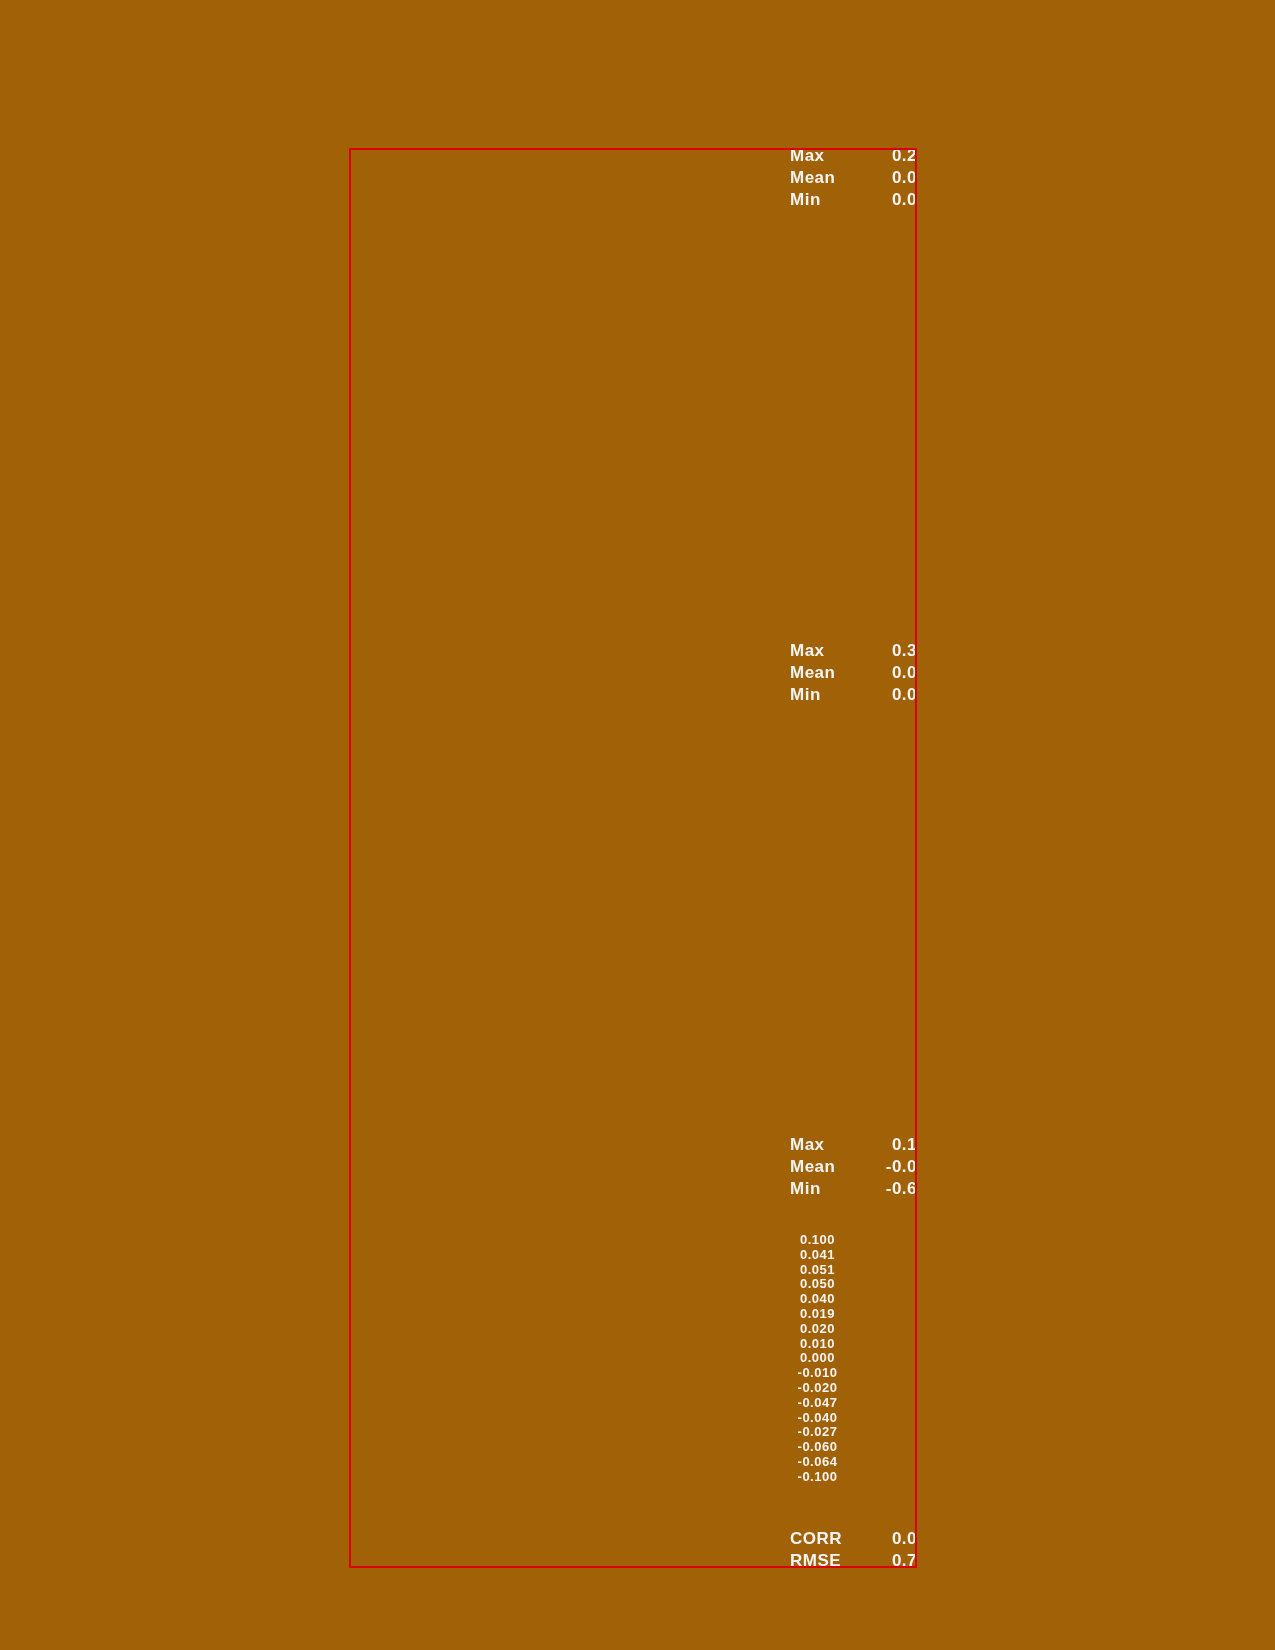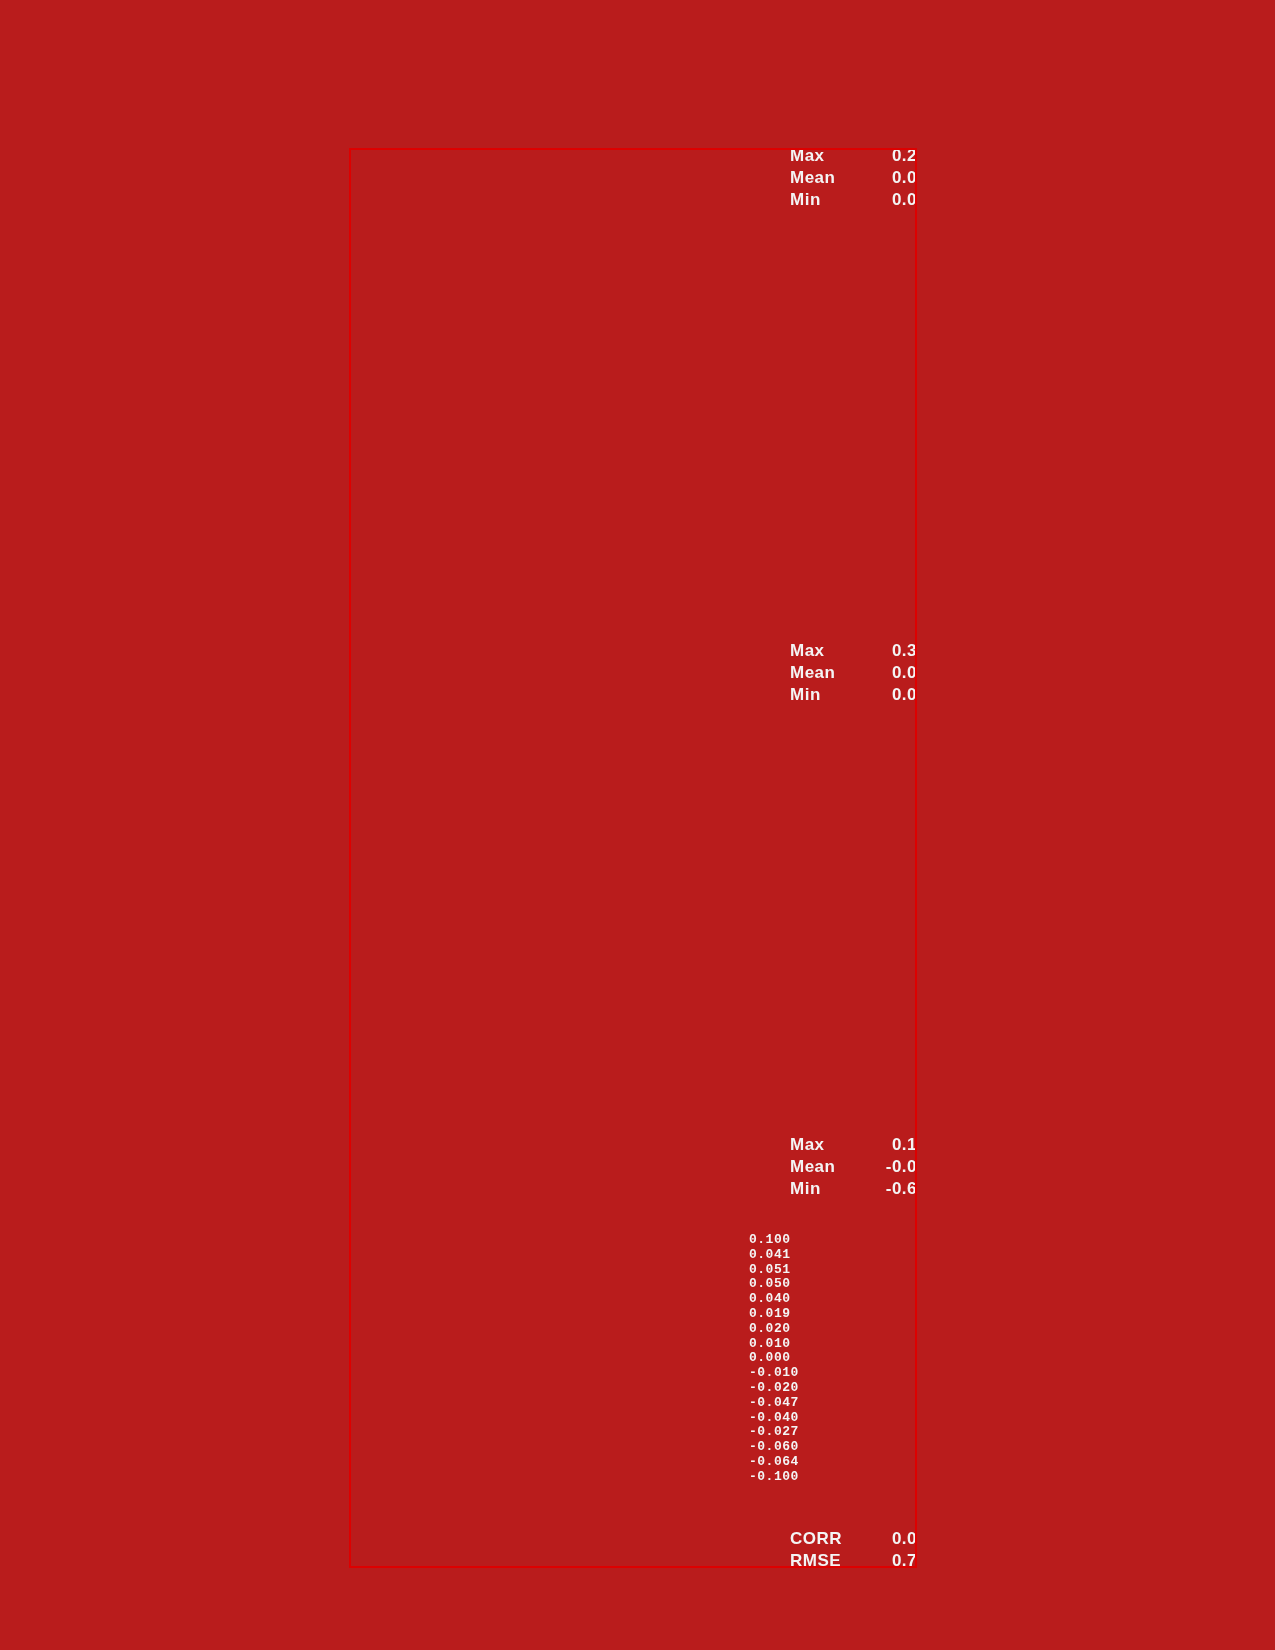--- a/index.html
+++ b/index.html
@@ -4,21 +4,21 @@
 <style>
   html, body {
     margin: 0;
     padding: 0;
     background: #000000;
   }
   .canvas {
     position: relative;
     width: 1275px;
     height: 1650px;
-    background: #b91c1c;
+    background: #a16207;
     overflow: hidden;
     font-family: "Liberation Sans", sans-serif;
   }
   
   .plot-clip {
     position: absolute;
     left: 349px;
     top: 148px;
     width: 568px;
     height: 1420px;
@@ -52,27 +52,26 @@
   }
   .stat-block.b1 { top: -3px; }
   .stat-block.b2 { top: 492px; }
   .stat-block.b3 { top: 986px; }
   .stat-block.metrics { top: 1380px; }
   .colorbar-labels {
     position: absolute;
     left: 400px;
     top: 1085px;
     width: 137px;
-    text-align: left;
+    text-align: center;
     color: #f4f4f4;
     font-size: 13px;
     font-weight: bold;
     line-height: 14.8px;
     letter-spacing: 0.5px;
-    font-family: Liberation Mono, monospace;
   }
   .colorbar-labels span {
     display: block;
     white-space: nowrap;
   }
 </style>
 </head>
 <body>
 
 <div class="canvas">

